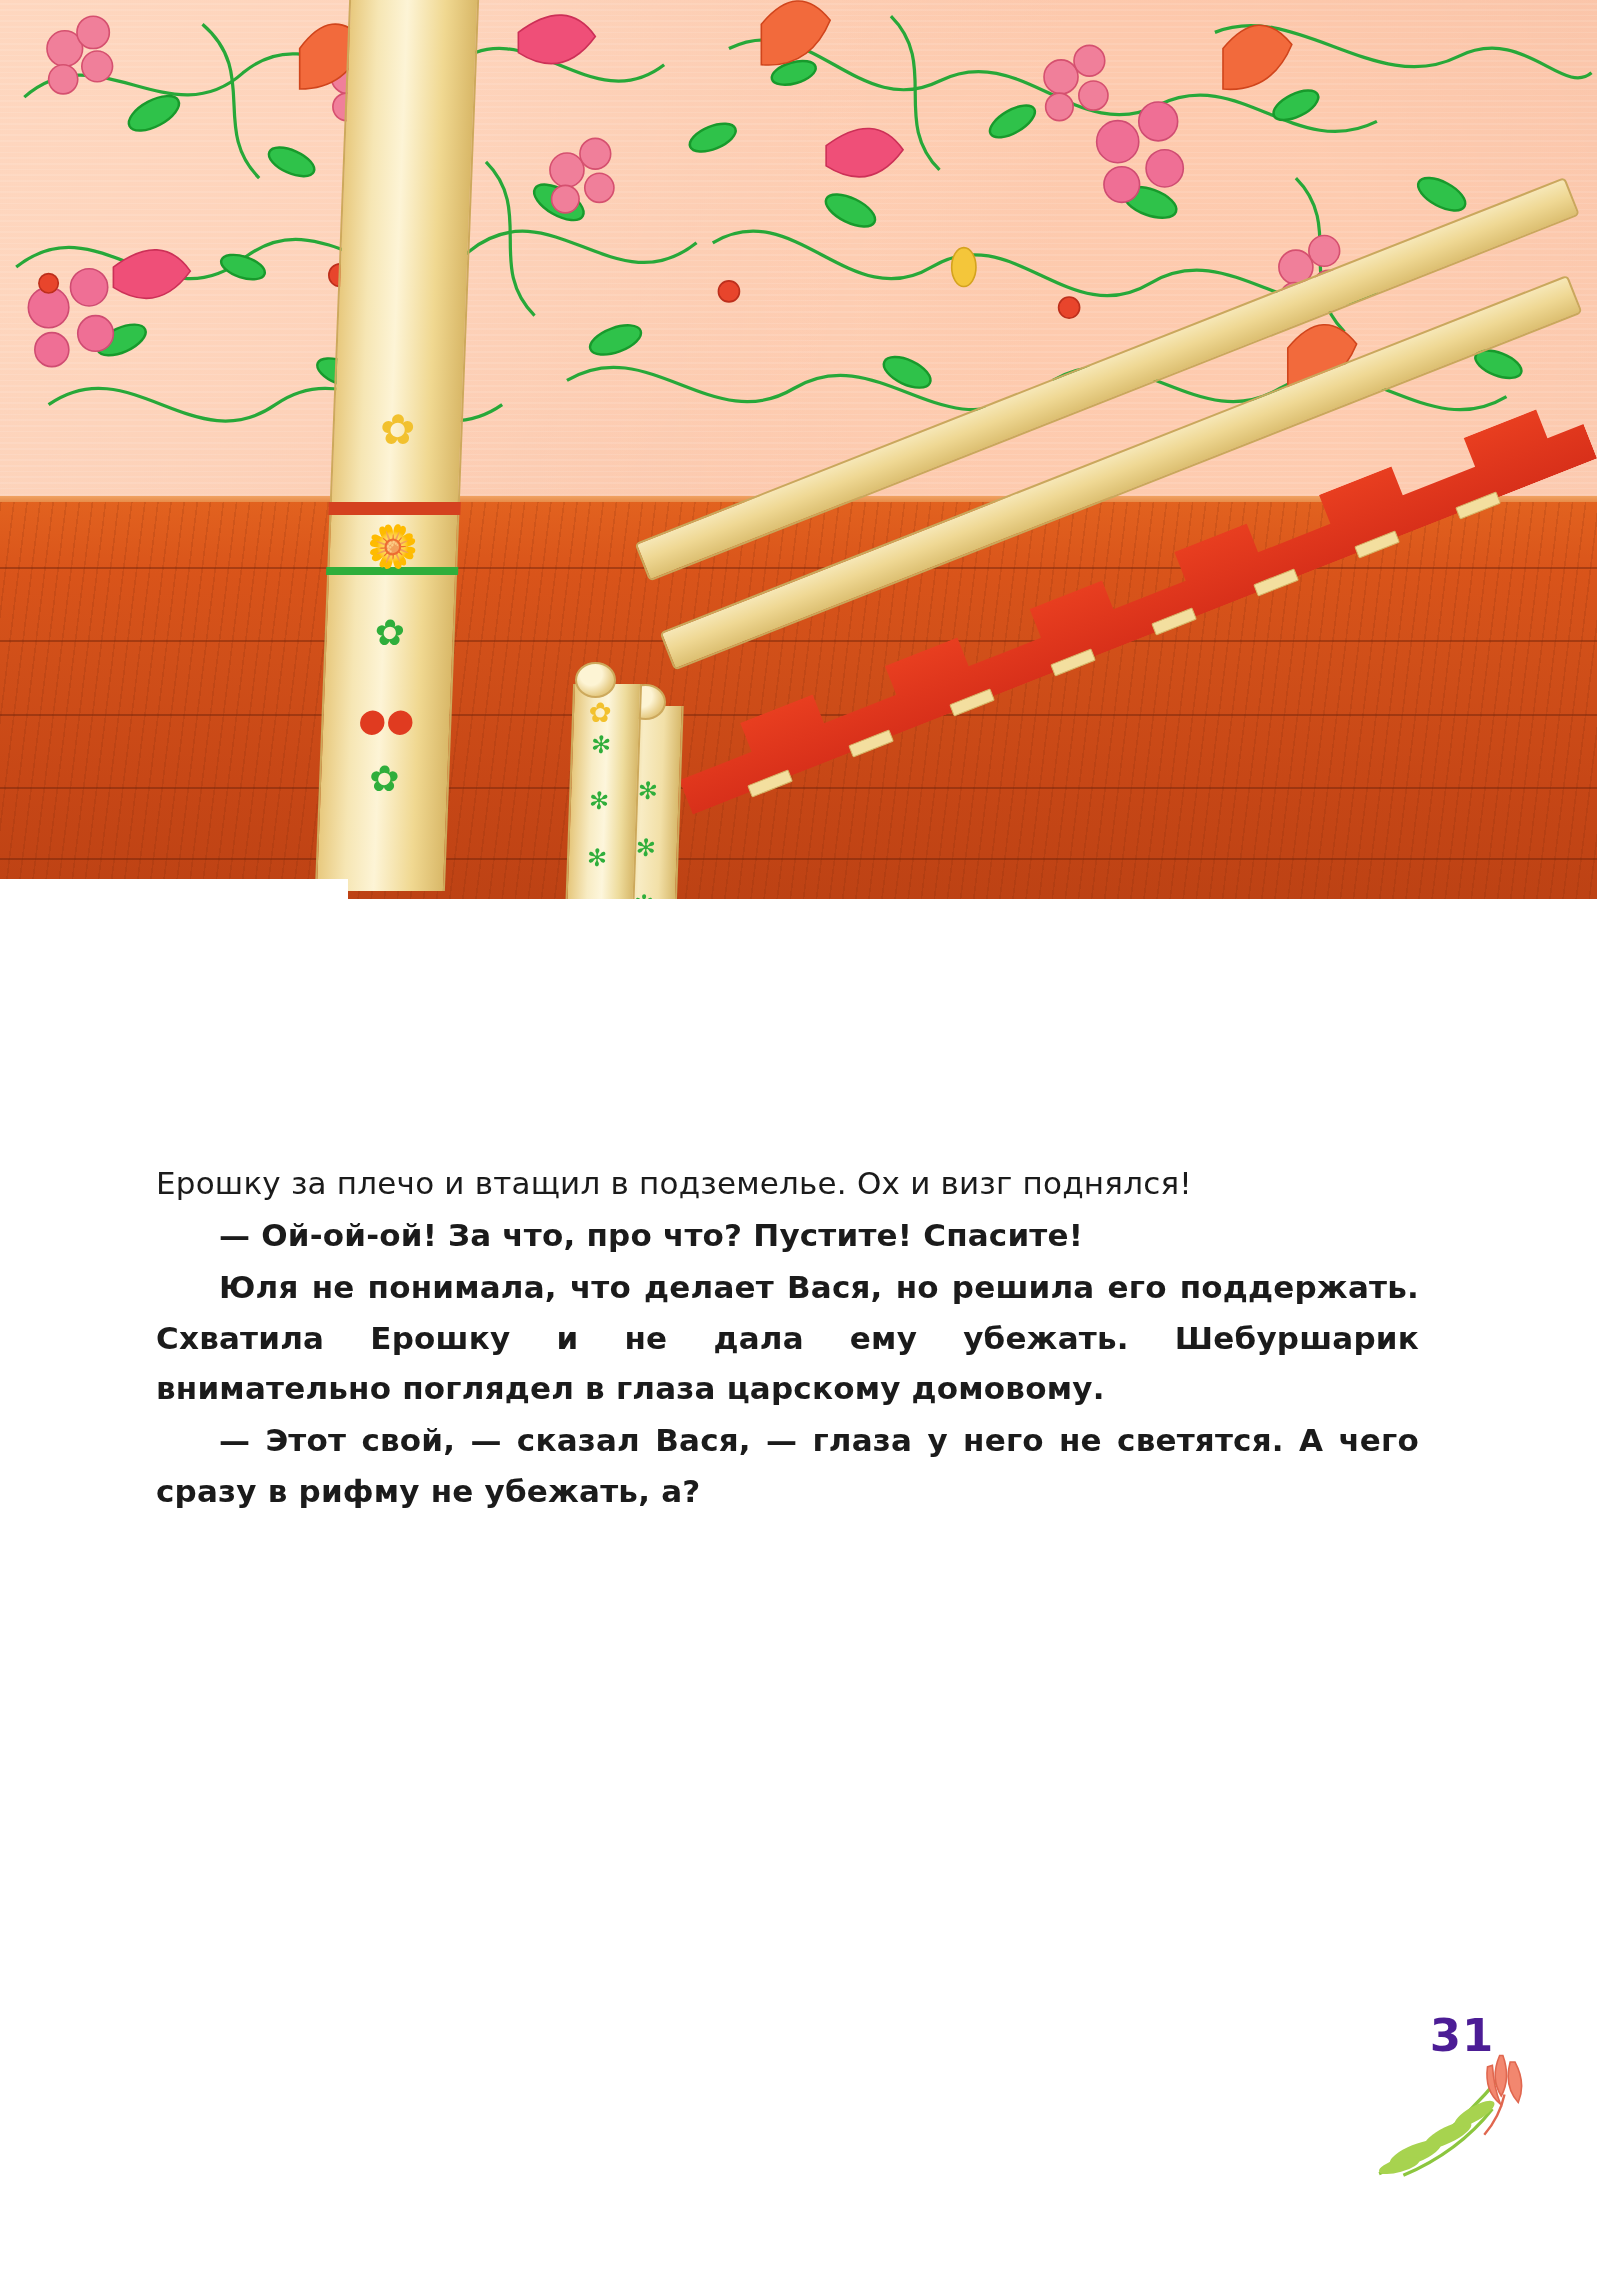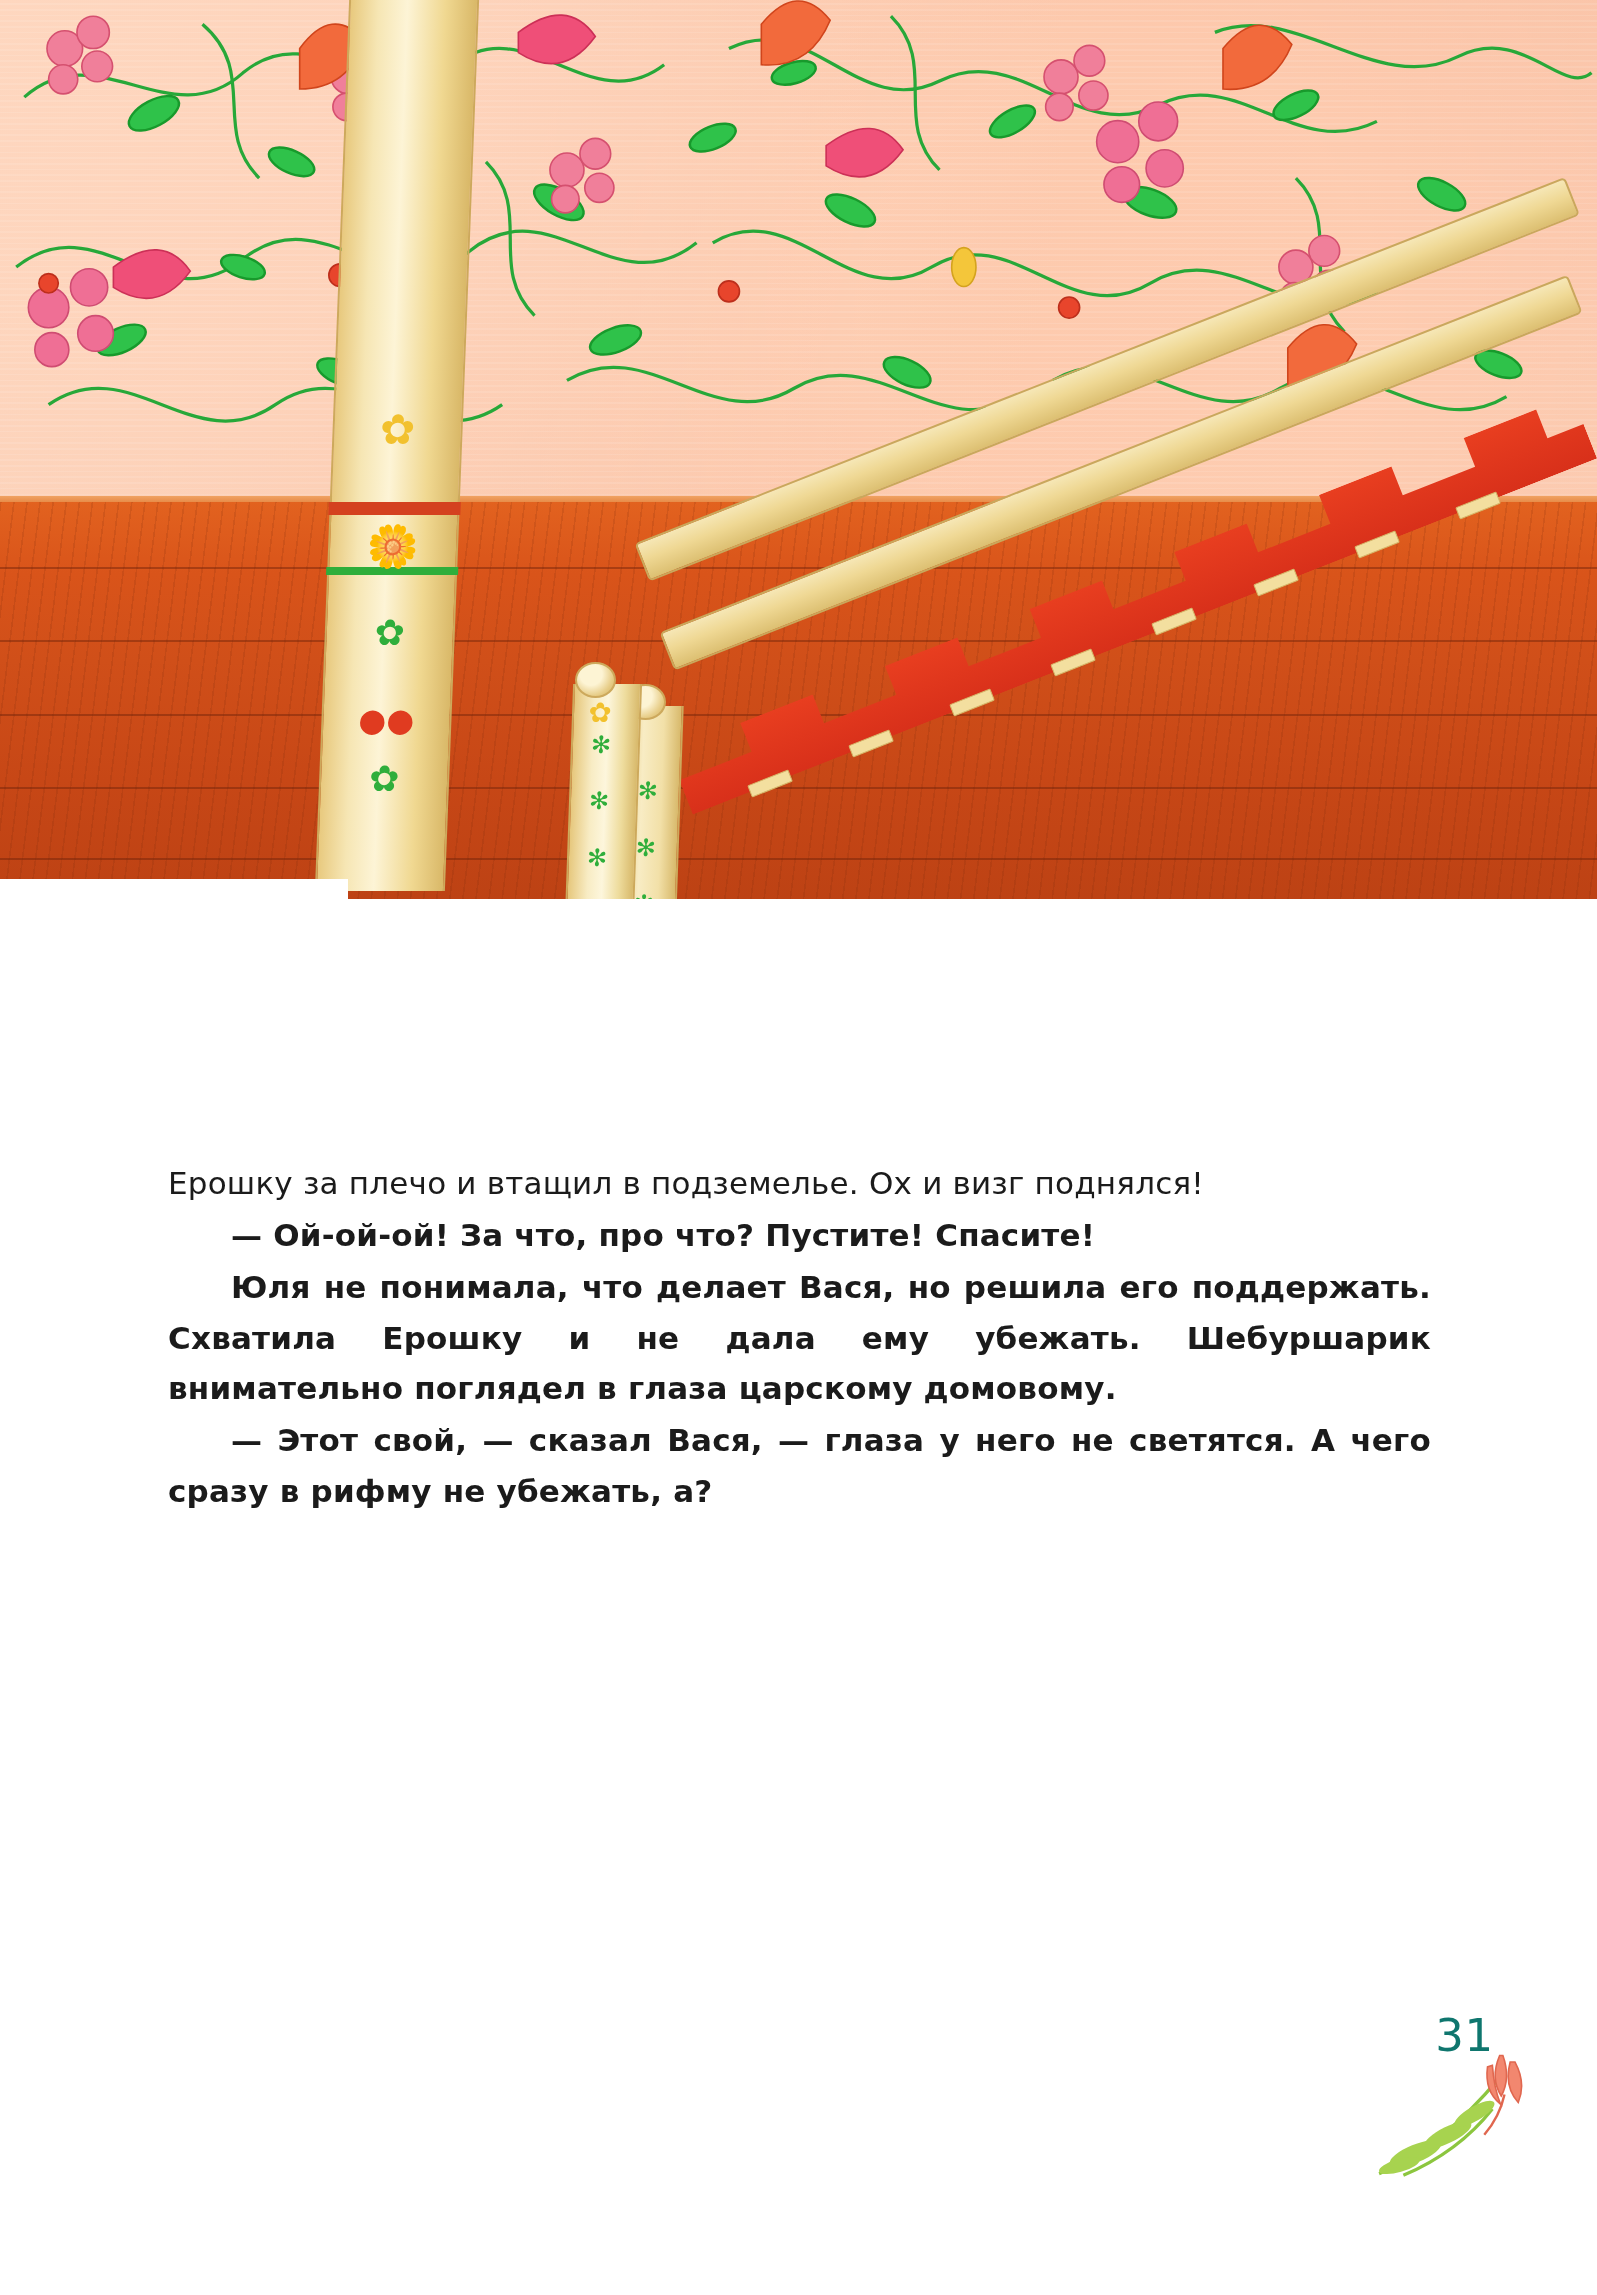--- a/index.html
+++ b/index.html
@@ -210,21 +210,21 @@
   .post-leaf {
     position: absolute;
     font-size: 24px;
     color: #2fae3b;
     line-height: 1;
   }
 
   
   .text-block {
     position: absolute;
-    left: 168px;
+    left: 156px;
     top: 1158px;
     width: 1263px;
   }
   .para {
     font-family: "DejaVu Sans", sans-serif;
     font-size: 31px;
     line-height: 1.63;
     color: #1b1b1b;
     text-align: justify;
     text-justify: inter-word;
@@ -233,22 +233,22 @@
   }
   .para.indent { text-indent: 63px; font-weight: bold; }
 
   
   .page-number {
     position: absolute;
     right: 104px;
     bottom: 233px;
     font-family: "DejaVu Sans", sans-serif;
     font-size: 45px;
-    font-weight: normal;
-    color: #0f766e;
+    font-weight: bold;
+    color: #4c1d95;
     letter-spacing: 0.8px;
   }
   .footer-sprig {
     position: absolute;
     right: 49px;
     bottom: 113px;
     width: 178px;
     height: 138px;
   }
 </style>

